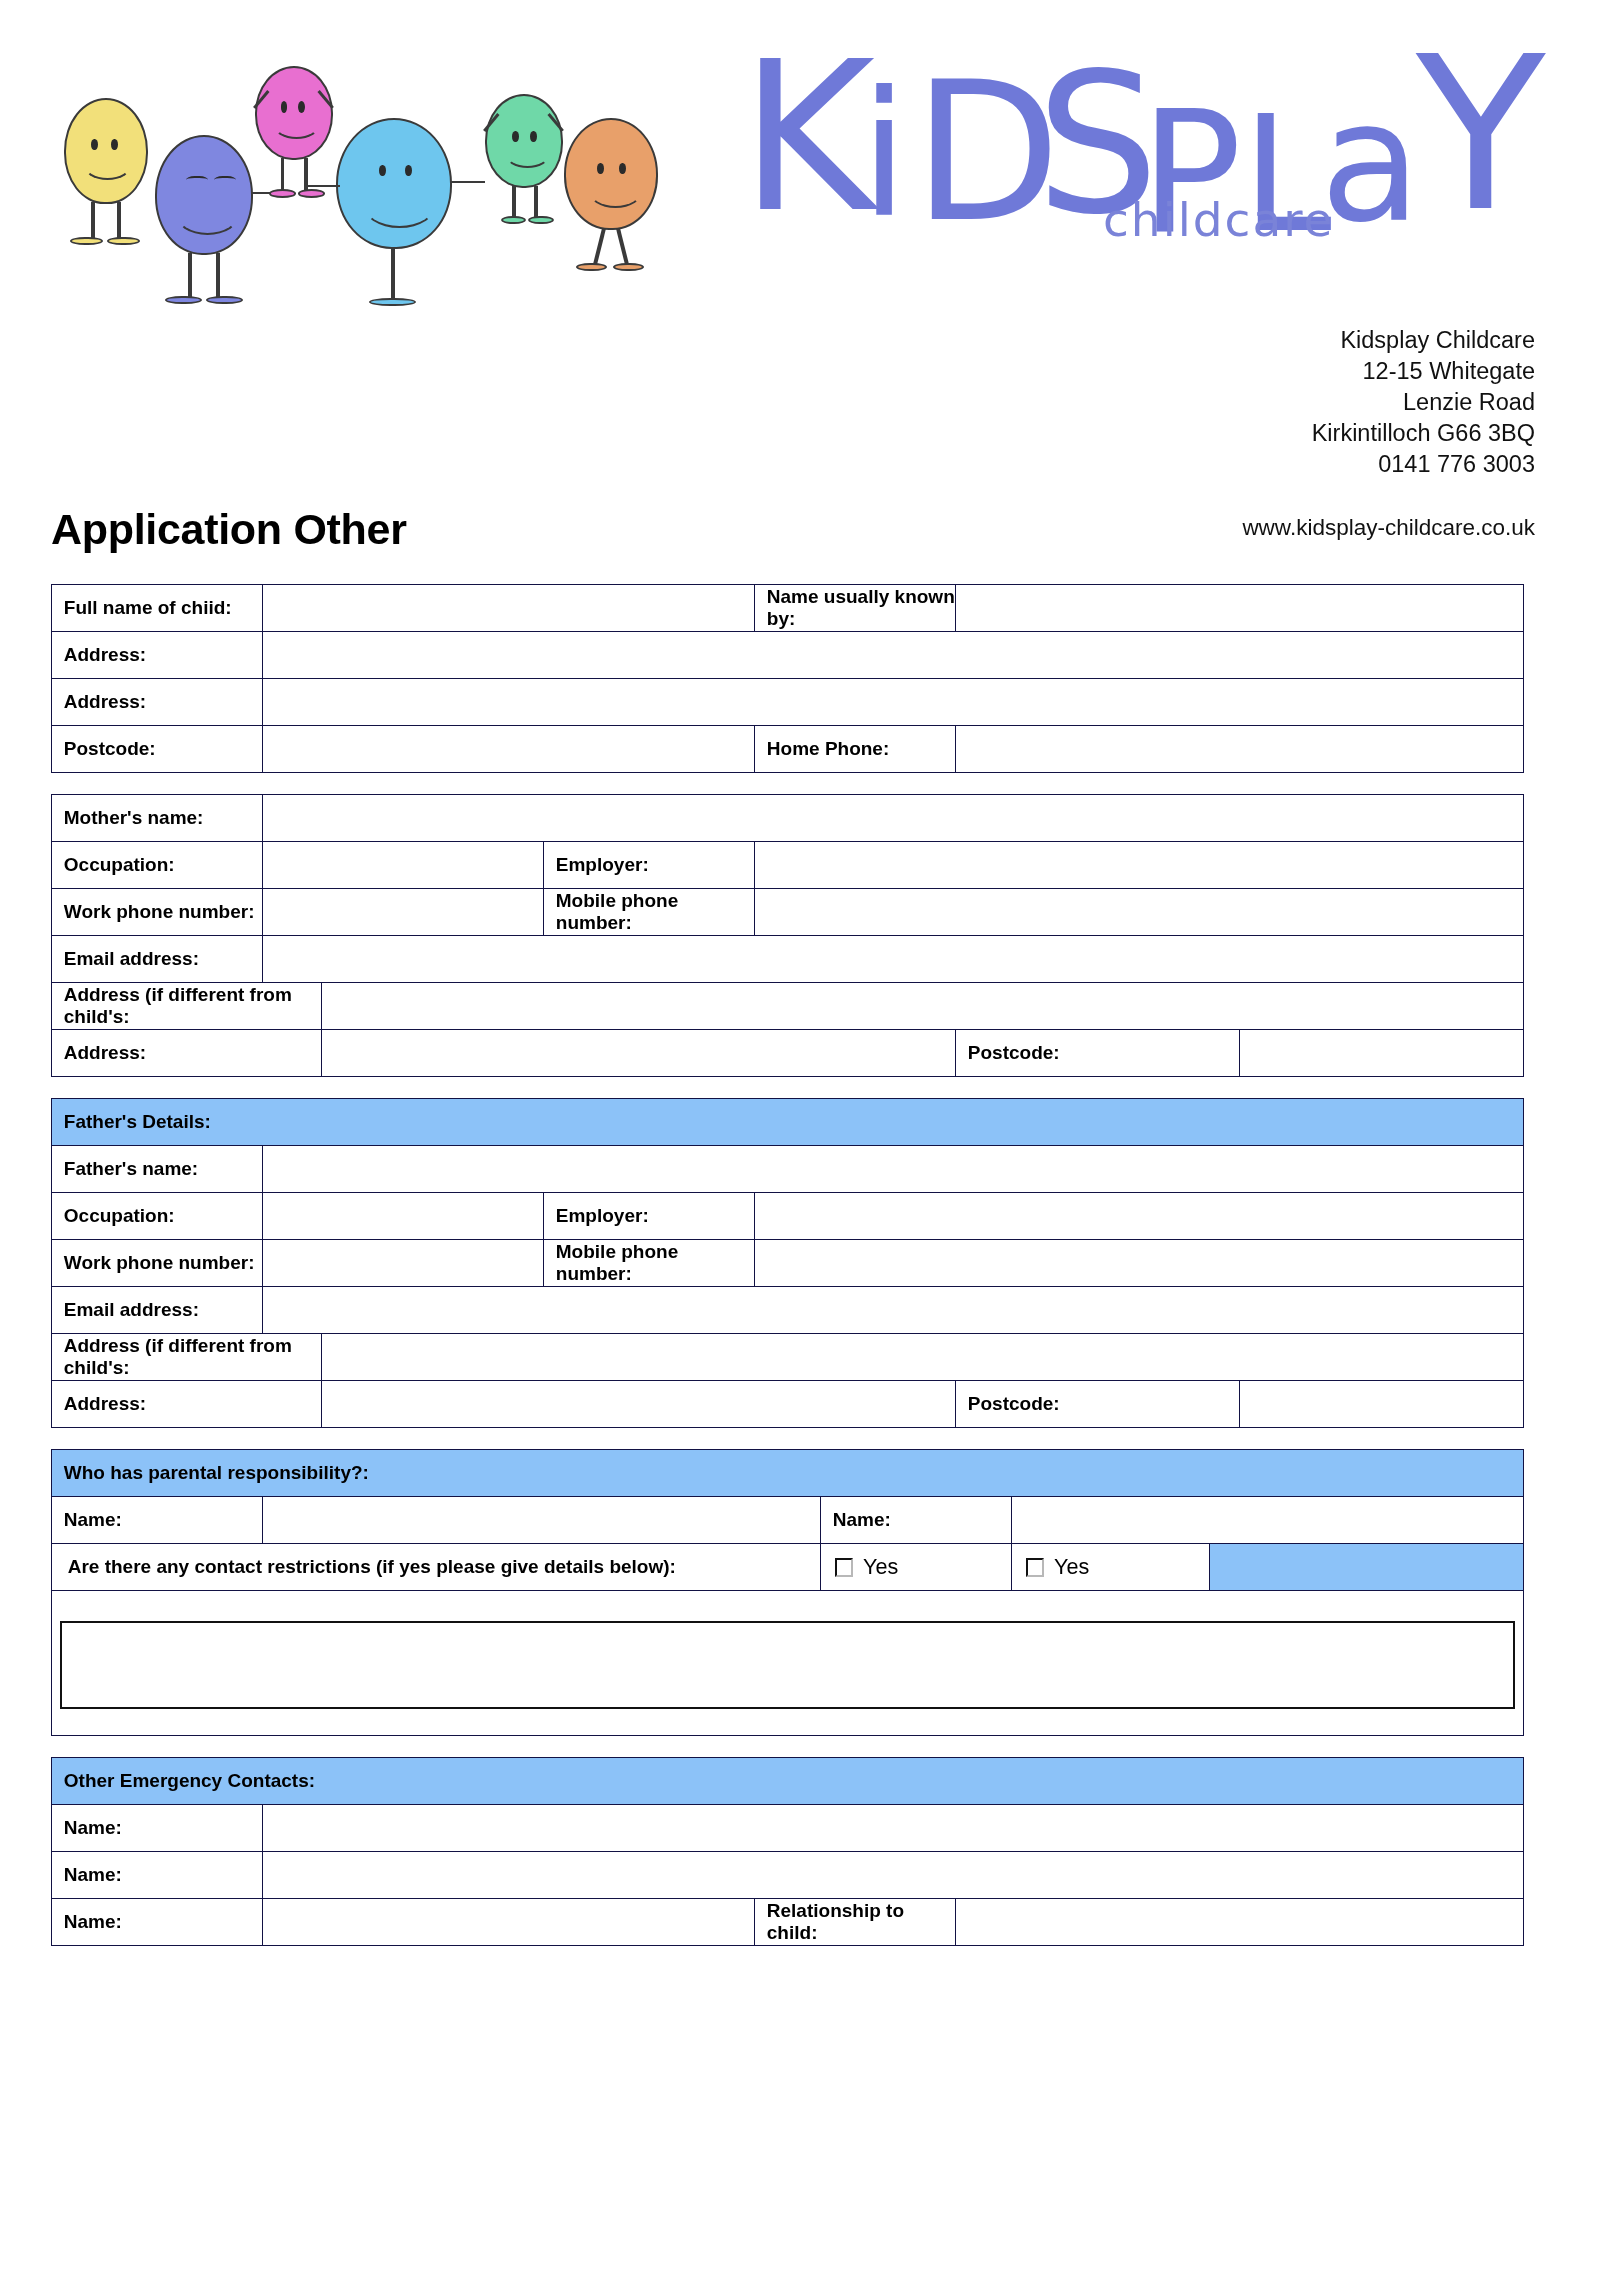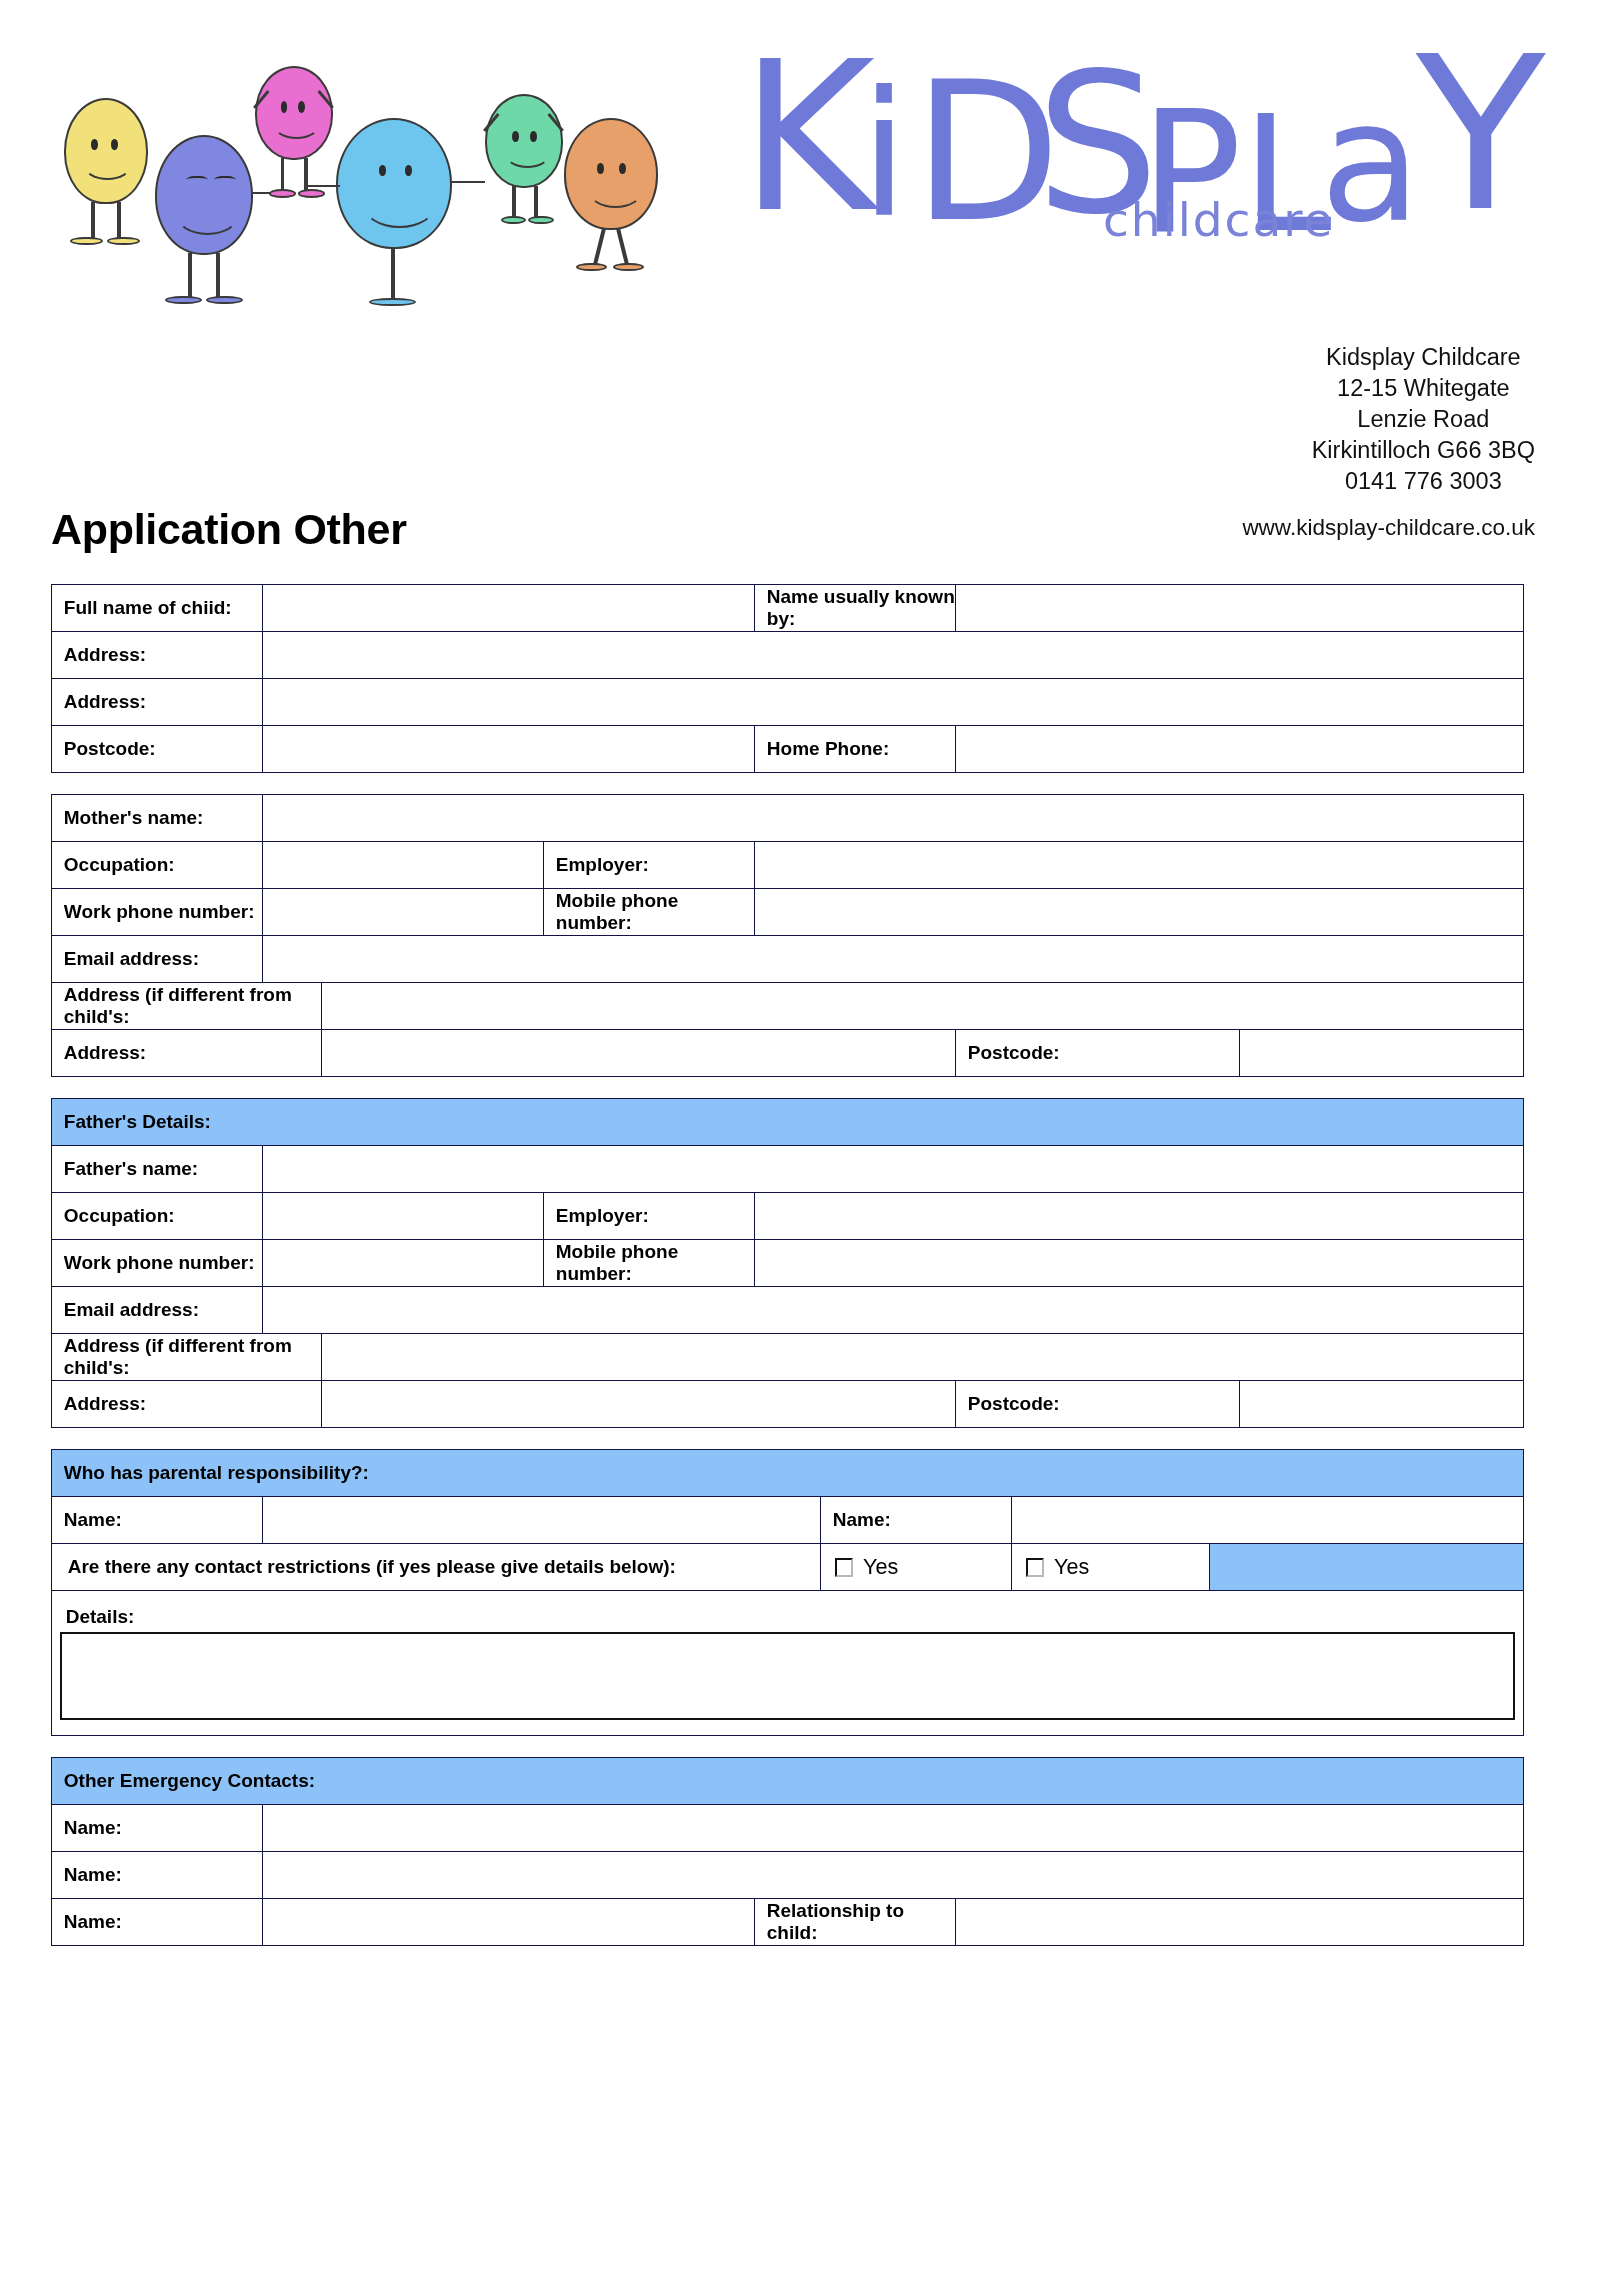--- a/index.html
+++ b/index.html
@@ -104,25 +104,24 @@
     color: #7a83d8;
     font-size: 47px;
     font-family: "DejaVu Sans", sans-serif;
     letter-spacing: 2px;
   }
 
   .contact-block {
     position: absolute;
     right: 86px;
     top: 325px;
-    text-align: center;
+    text-align: right;
     font-size: 23.5px;
     line-height: 1.32;
     color: #111111;
-    margin-top: 17px;
   }
   .website {
     position: absolute;
     right: 86px;
     top: 515px;
     font-size: 22.5px;
     color: #111111;
   }
 
   .form-title {
@@ -469,21 +468,20 @@
         <td class="chkcell">
           <span class="chk"></span><span class="chk-label">Yes</span>
         </td>
         <td class="chkcell">
           <span class="chk"></span><span class="chk-label">Yes</span>
         </td>
         <td class="blue-fill"></td>
       </tr>
       <tr>
         <td class="details-cell" colspan="6">
-          <span class="details-label">Details:</span>
           <div class="details-box"></div>
         </td>
       </tr>
     </tbody>
   </table>
 
   <table class="form">
     <colgroup>
       <col style="width:211px">
         <col style="width:281px">

